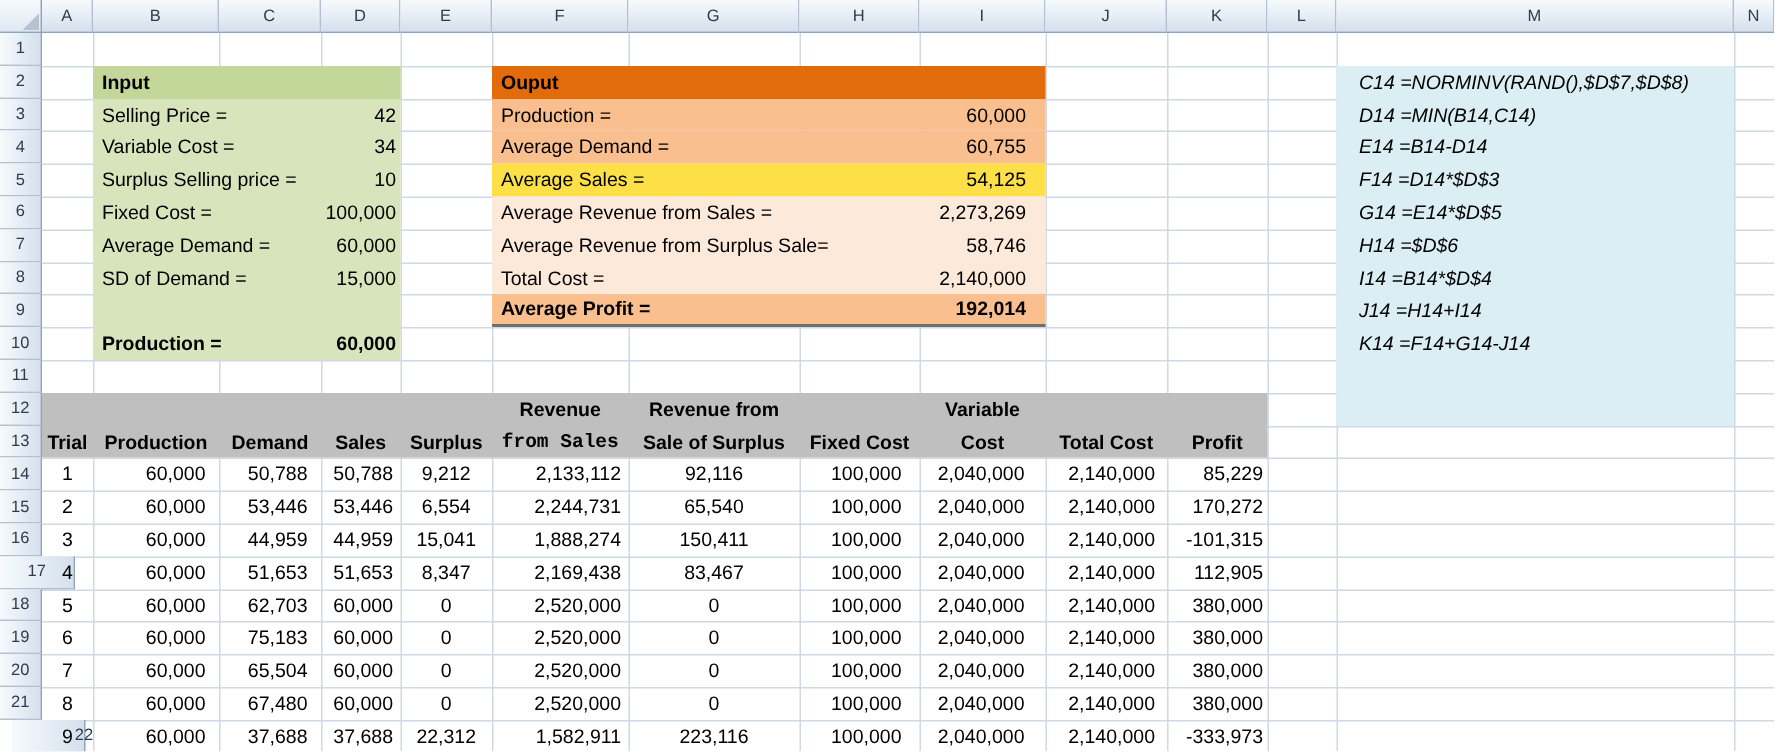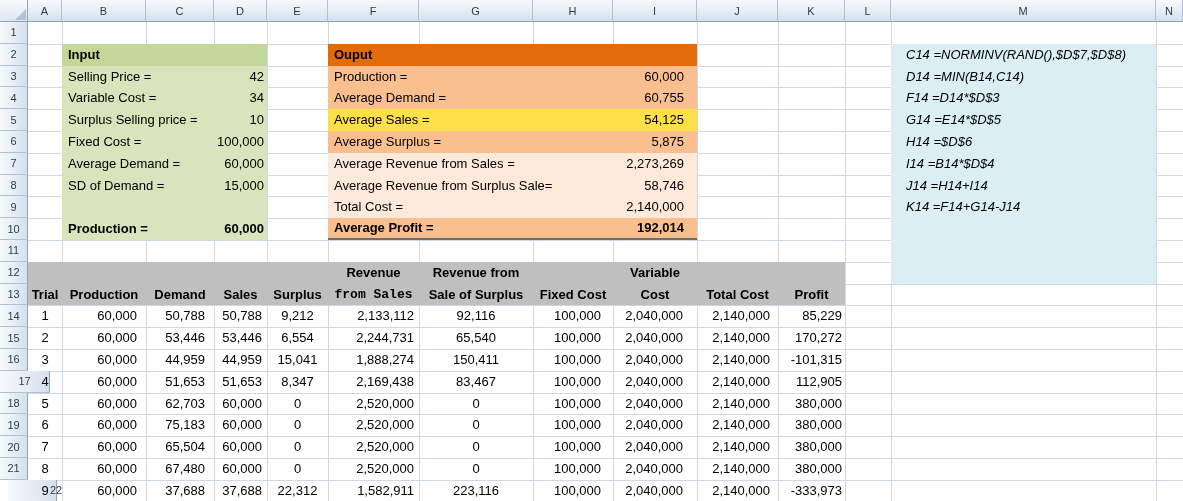--- a/index.html
+++ b/index.html
@@ -191,24 +191,20 @@
           <div class="val-output">60,000</div>
         </div>
         <div class="blockrow" style="background: rgb(250, 191, 143);">
           <div class="lbl">Average Demand =</div>
           <div class="val-output">60,755</div>
         </div>
         <div class="blockrow" style="background: #fde047;">
           <div class="lbl">Average Sales =</div>
           <div class="val-output">54,125</div>
         </div>
-        <div class="blockrow" style="background: rgb(250, 191, 143);">
-          <div class="lbl">Average Surplus =</div>
-          <div class="val-output">5,875</div>
-        </div>
         <div class="blockrow" style="background: rgb(253, 233, 217);">
           <div class="lbl">Average Revenue from Sales =</div>
           <div class="val-output">2,273,269</div>
         </div>
         <div class="blockrow" style="background: rgb(253, 233, 217);">
           <div class="lbl">Average Revenue from Surplus Sale=</div>
           <div class="val-output">58,746</div>
         </div>
         <div class="blockrow" style="background: rgb(253, 233, 217);">
           <div class="lbl">Total Cost =</div>
@@ -218,20 +214,21 @@
           <div class="lbl">Average Profit =</div>
           <div class="val-output">192,014</div>
         </div>
       </div>
   </div>
 
   <div class="block" id="formulae-block" style="left:891px;top:43.8px;width:265px;height:239.8px;background:var(--formulae-body);">
     <div id="formula-rows">
         <div class="formline">C14 =NORMINV(RAND(),$D$7,$D$8)</div>
         <div class="formline">D14 =MIN(B14,C14)</div>
+        <div class="formline">E14 =B14-D14</div>
         <div class="formline">F14 =D14*$D$3</div>
         <div class="formline">G14 =E14*$D$5</div>
         <div class="formline">H14 =$D$6</div>
         <div class="formline">I14 =B14*$D$4</div>
         <div class="formline">J14 =H14+I14</div>
         <div class="formline">K14 =F14+G14-J14</div>
       </div>
   </div>
 
   <div id="table-header" style="position:absolute;left:28px;top:261.8px;width:817px;height:43.6px;background:var(--table-header-bg);">

